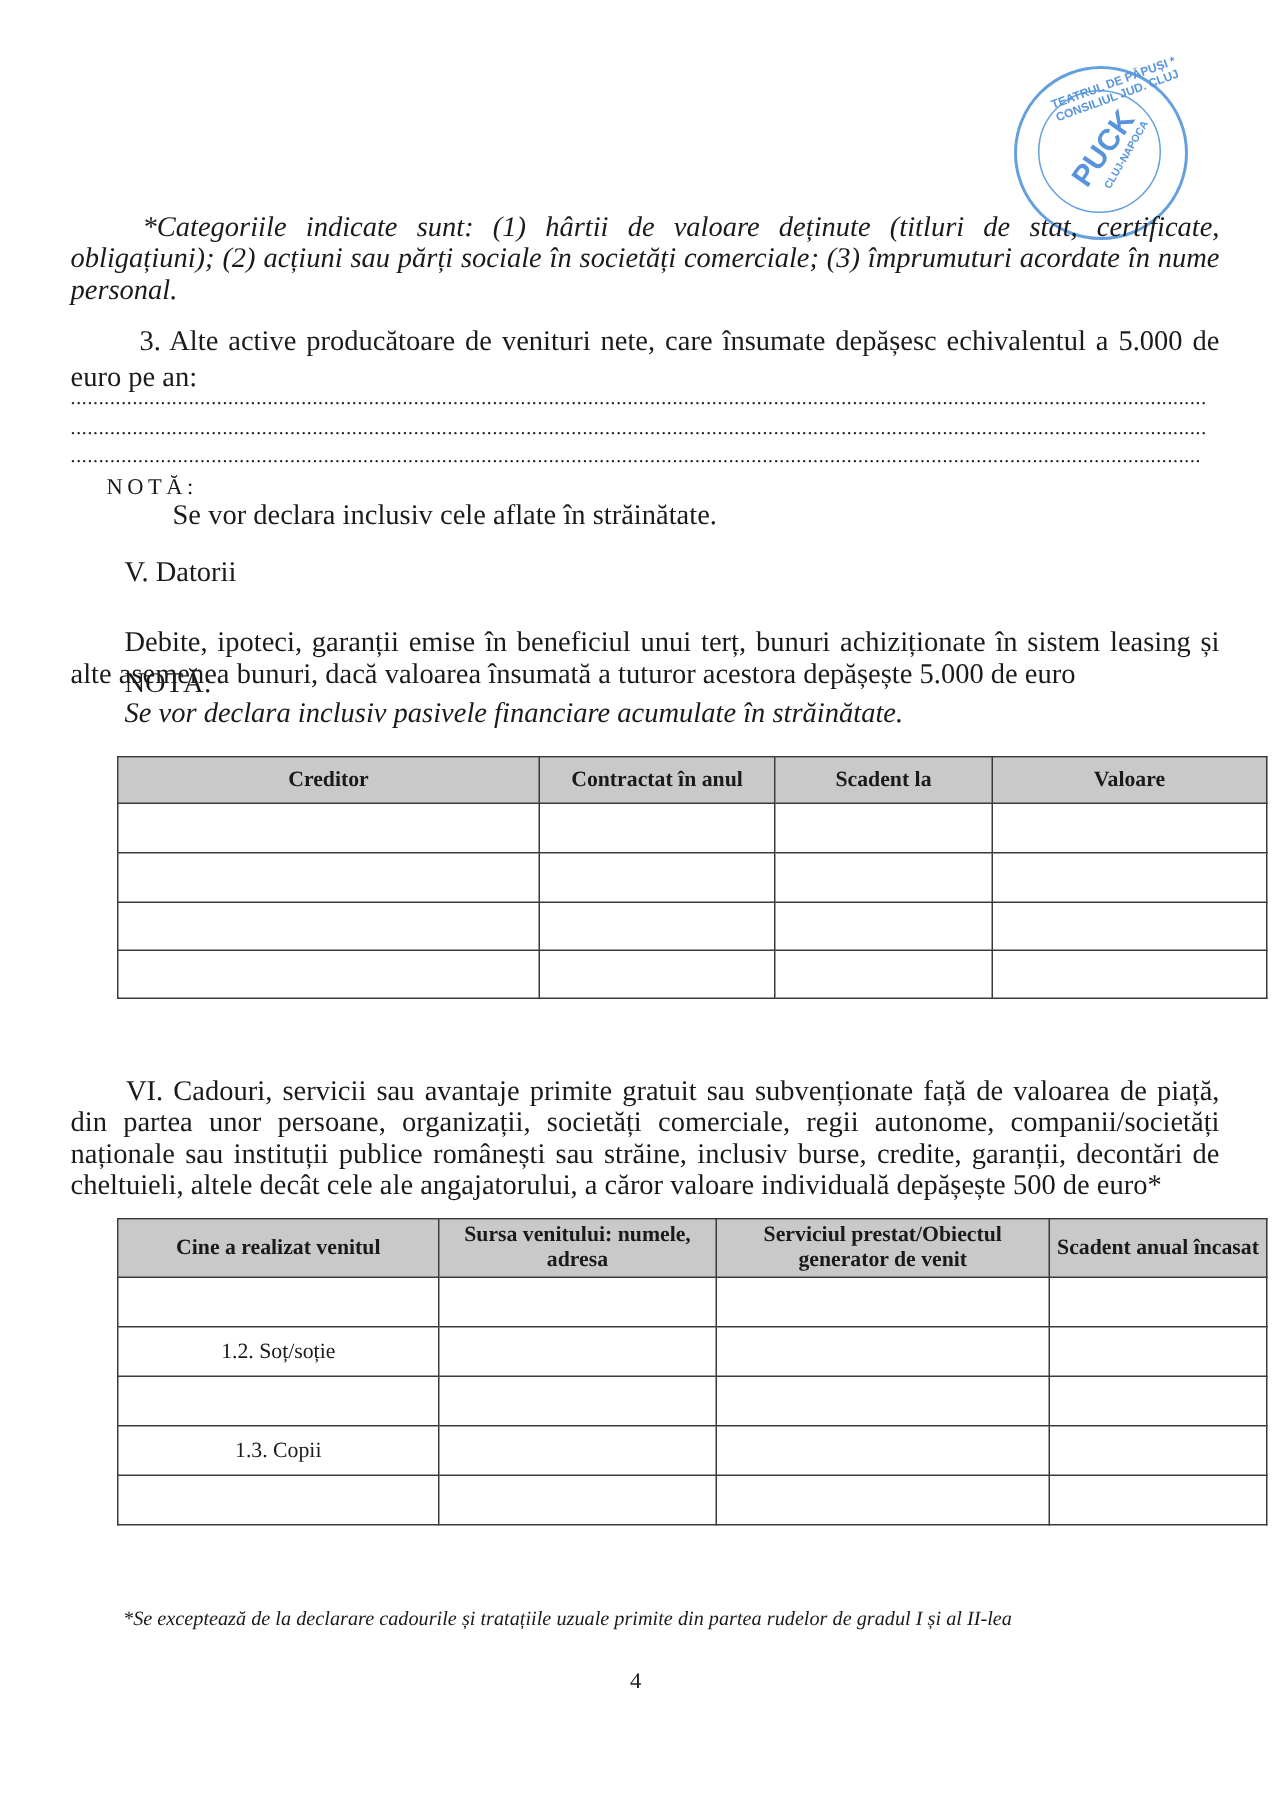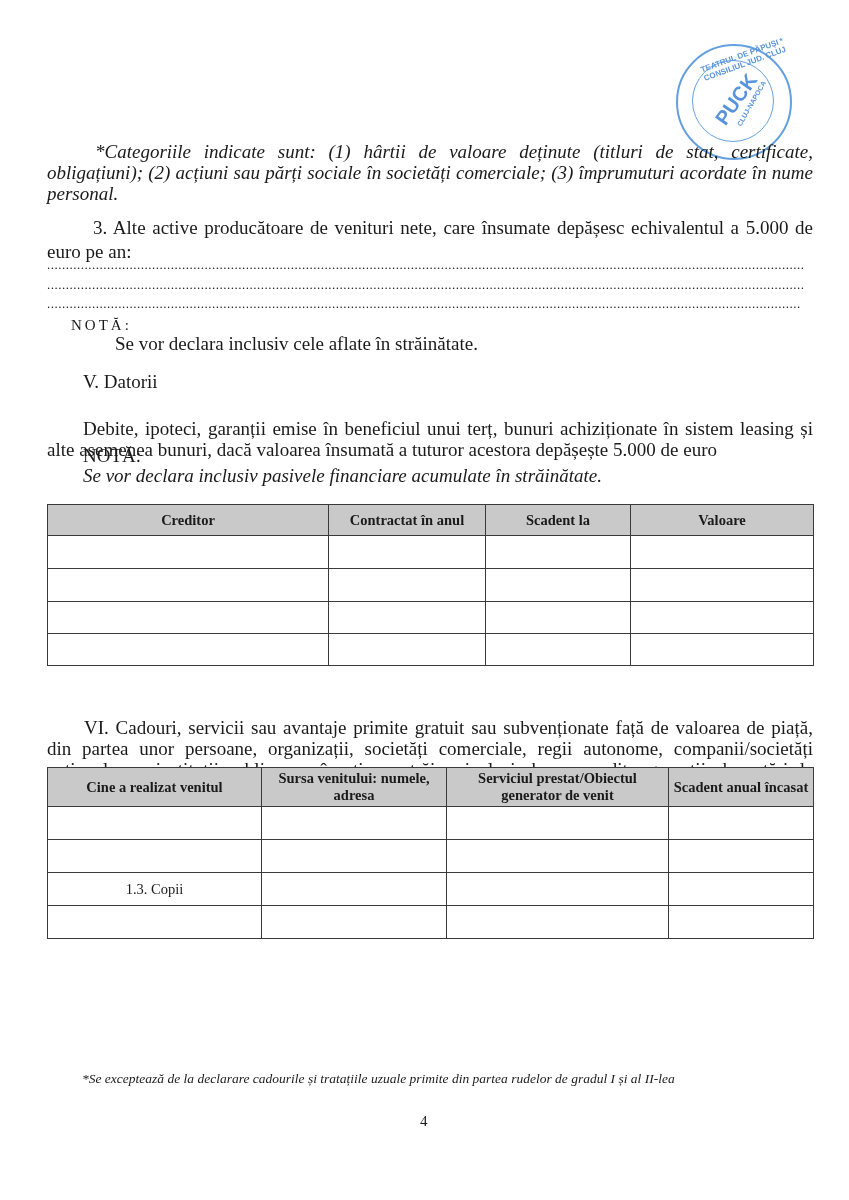--- a/index.html
+++ b/index.html
@@ -4,21 +4,21 @@
 <style>
   html, body { margin:0; padding:0; background:#ffffff; }
   body { width:849px; height:1200px; position:relative; overflow:hidden;
          font-family:"Liberation Serif", serif; color:#1a1a1a; }
   .abs { position:absolute; }
   .p { font-size:19px; line-height:21px; }
   .it { font-style:italic; }
   .b { font-weight:normal; }
   .just { text-align:justify; text-align-last:left; }
   .dots { font-size:13px; letter-spacing:0.5px; white-space:nowrap; overflow:hidden; width:765px; color:#222; }
-  table { border-collapse:collapse; position:absolute; table-layout:fixed; }
+  table { border-collapse:collapse; position:absolute; table-layout:fixed;margin-left:31px; }
   td, th { border:1.2px solid #3a3a3a; text-align:center; font-size:14.5px; padding:0; }
   th { background:#c9c9c9; font-weight:bold; }
   .stamp { position:absolute; left:676px; top:44px; width:112px; height:112px; border-radius:50%;
            border:2px solid #4a90d9; opacity:0.85; }
   .stamp-inner { position:absolute; left:14px; top:14px; width:80px; height:80px; border-radius:50%;
            border:1.5px solid #4a90d9; }
   .stamp-text { position:absolute; color:#3b82d6; font-family:"Liberation Sans", sans-serif; font-weight:bold; }
 </style>
 </head>
 <body>
@@ -80,36 +80,42 @@
     <td></td>
     <td></td>
     <td></td>
     <td></td>
   </tr>
 </tbody>
   </table>
 
 <div class="abs p b just" style="left:47px; top:717px; width:766px; text-indent:37px;">VI. Cadouri, servicii sau avantaje primite gratuit sau subvenționate față de valoarea de piață, din partea unor persoane, organizații, societăți comerciale, regii autonome, companii/societăți naționale sau instituții publice românești sau străine, inclusiv burse, credite, garanții, decontări de cheltuieli, altele decât cele ale angajatorului, a căror valoare individuală depășește 500 de euro*</div>
 
-<table style="left:47px; top:767px; width:766px;border-radius:13px;">
+<table style="left:47px; top:812px; width:766px;border-radius:13px;">
   <colgroup>
       <col style="width:214px">
       <col style="width:185px">
       <col style="width:222px">
       <col style="width:145px">
     </colgroup>
   <tbody>
       <tr style="height:39px">
     <th>Cine a realizat venitul</th>
     <th>Sursa venitului: numele, adresa</th>
     <th>Serviciul prestat/Obiectul generator de venit</th>
     <th>Scadent anual încasat</th>
   </tr>
   <tr style="height:33px">
     <td></td>
+    <td></td>
+    <td></td>
+    <td></td>
+  </tr>
+  <tr style="height:33px">
+    <td>1.2. Soț/soție</td>
     <td></td>
     <td></td>
     <td></td>
   </tr>
   <tr style="height:33px">
     <td></td>
     <td></td>
     <td></td>
     <td></td>
   </tr>

